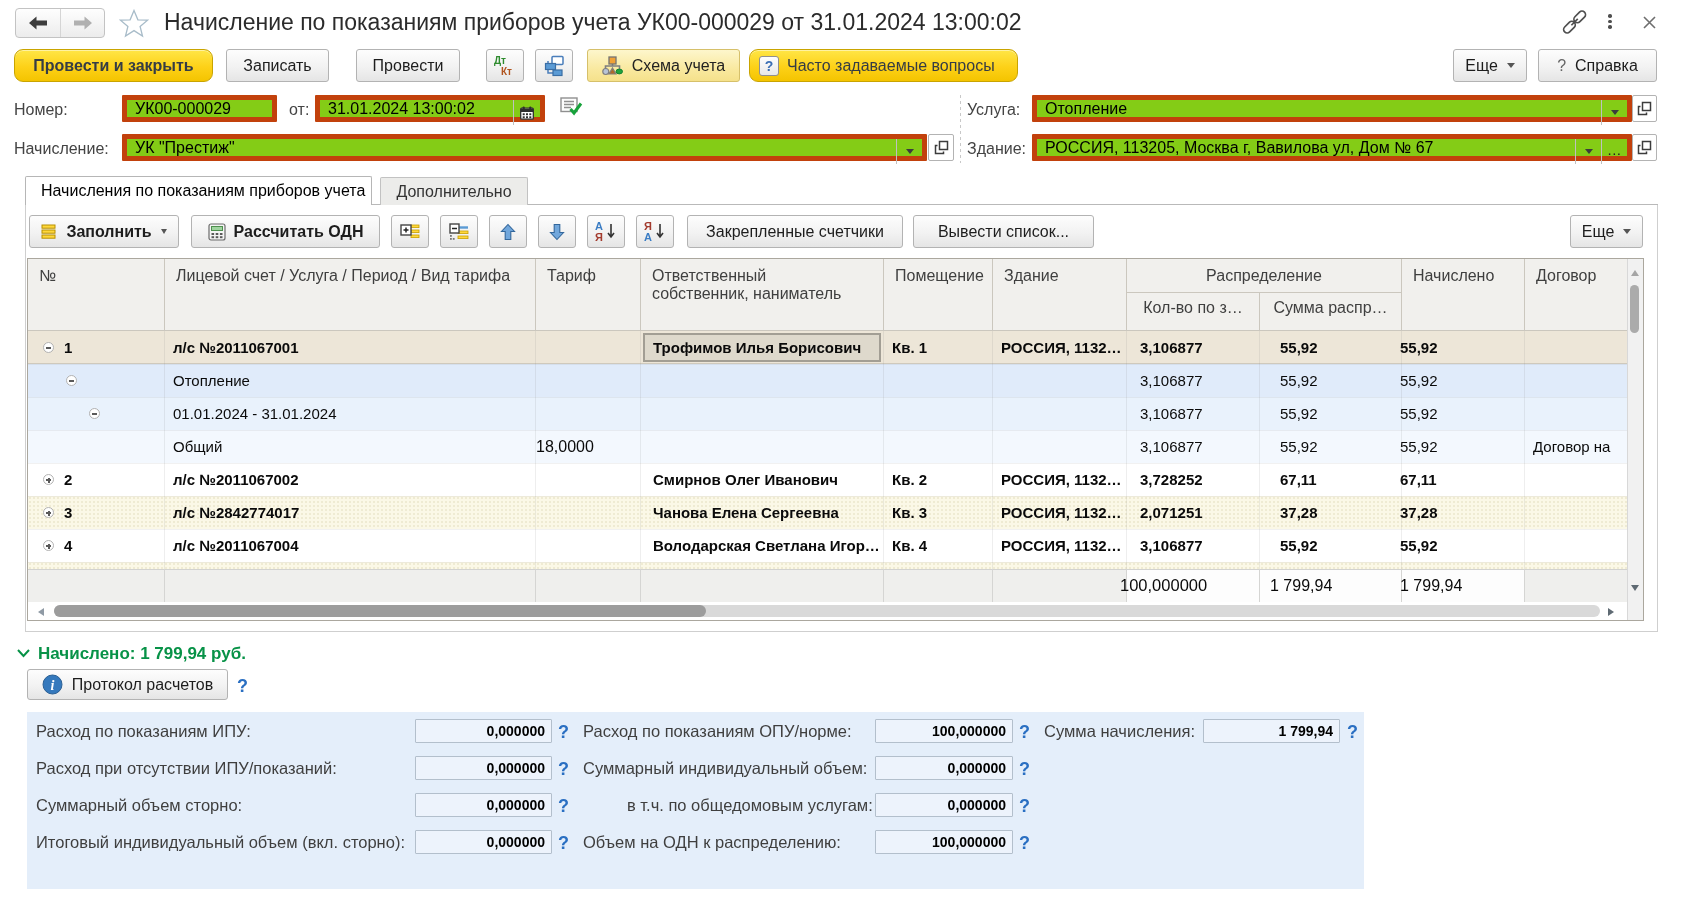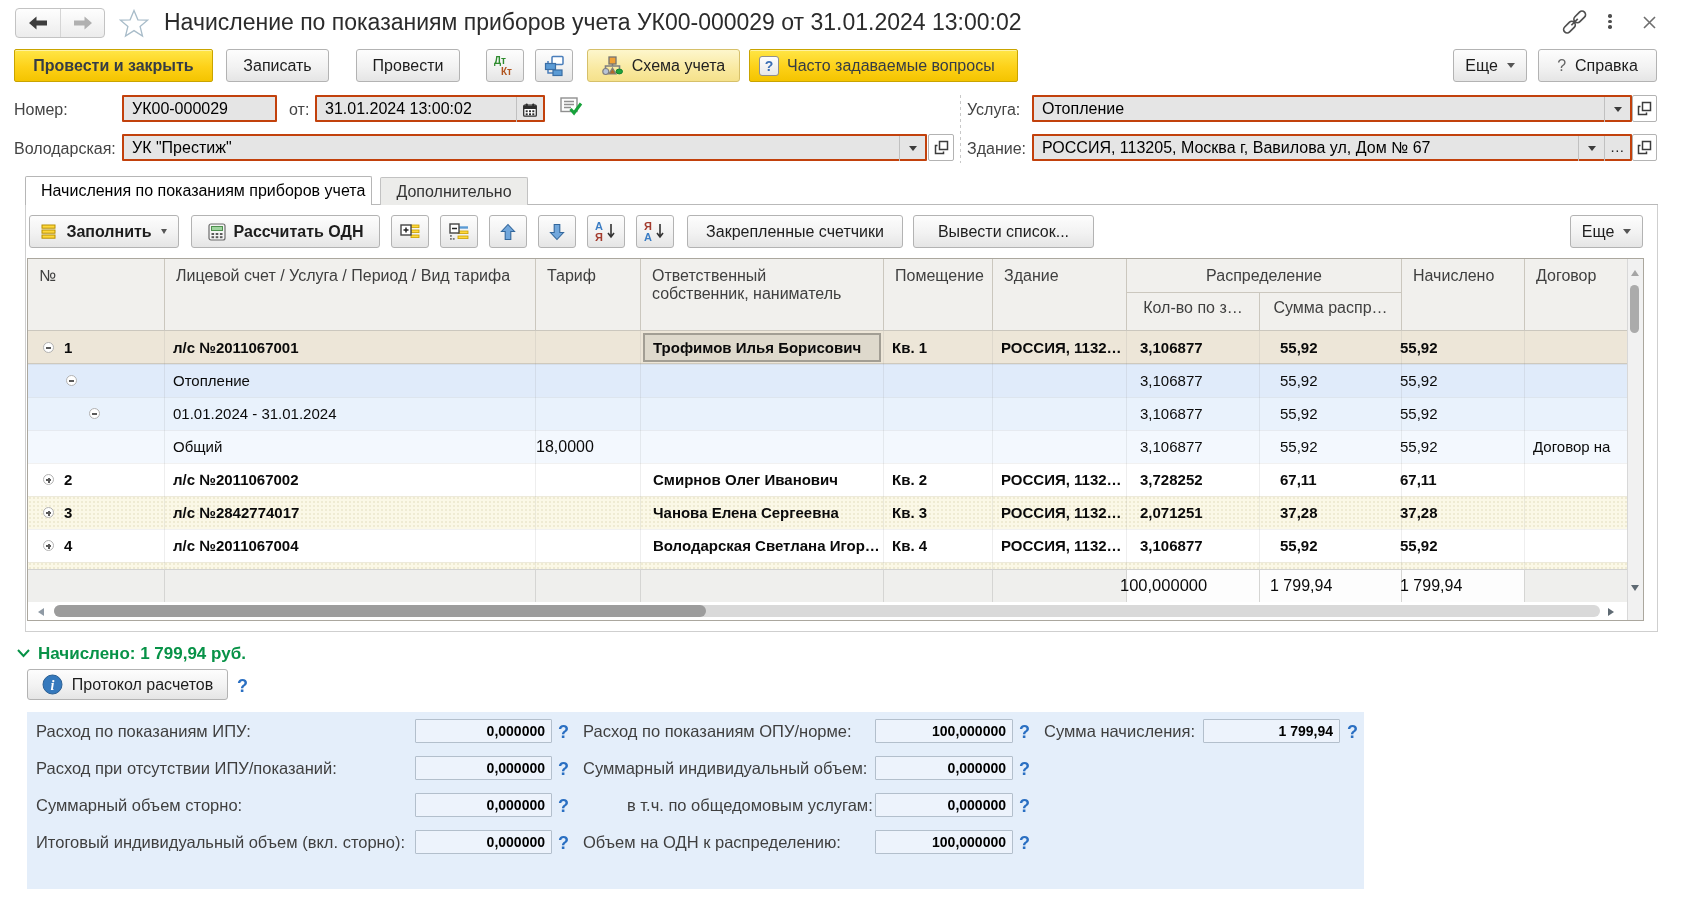--- a/index.html
+++ b/index.html
@@ -1,21 +1,21 @@
 <!DOCTYPE html>
 <html><head><meta charset="utf-8">
 <style>
 *{margin:0;padding:0;box-sizing:border-box}
 html,body{width:1683px;height:903px;background:#fff;font-family:"Liberation Sans",sans-serif;overflow:hidden}
 .a{position:absolute}
 #page{position:relative;width:1683px;height:903px;background:#fff}
 .btn{position:absolute;border:1px solid #b3b3b3;border-radius:3px;background:linear-gradient(#fdfdfd,#f2f2f2 55%,#e5e5e5);font-size:16px;color:#1d1d1d;display:flex;align-items:center;justify-content:center;white-space:nowrap}
-.ybtn{position:absolute;border:1px solid #c9a400;border-radius:2px;background:linear-gradient(#ffe646,#fdd118 55%,#f4c400);font-size:16px;color:#111;display:flex;align-items:center;justify-content:center;white-space:nowrap;box-shadow:inset 0 1px 0 #fff2a0}
+.ybtn{position:absolute;border:1px solid #c9a400;border-radius:9px;background:linear-gradient(#ffe646,#fdd118 55%,#f4c400);font-size:16px;color:#111;display:flex;align-items:center;justify-content:center;white-space:nowrap;box-shadow:inset 0 1px 0 #fff2a0}
 .pybtn{position:absolute;border:1px solid #d6c06a;border-radius:3px;background:linear-gradient(#fdf6cc,#f9e9a0 60%,#f5e18b);font-size:16px;color:#222;display:flex;align-items:center;justify-content:center;white-space:nowrap}
-.inp{position:absolute;border:2px solid #c2410c;background:#e5e5e5;font-size:16px;color:#000;display:flex;align-items:center;border-radius:1px}
+.inp{position:absolute;border:5px solid #c2410c;background:#84cc16;font-size:16px;color:#000;display:flex;align-items:center;border-radius:1px}
 .lbl{position:absolute;font-size:16px;color:#444;white-space:nowrap}
 .hc{position:absolute;color:#3f3f3f;font-size:16px;line-height:18px;padding:8px 0 0 11px;border-right:1px solid #cbc7be;border-bottom:1px solid #cbc7be;background:#f1f0ed}
 .cell{position:absolute;font-size:15px;color:#0a0a0a;white-space:nowrap;overflow:hidden}
 .num{text-align:left}
 .bold{font-weight:bold}
 .exp{position:absolute;width:11px;height:11px;border:1px solid #b2b2b2;border-radius:50%;background:#fff}
 .exp:before{content:"";position:absolute;left:2px;top:4.4px;width:5.4px;height:1.7px;background:#5a5a5a}
 .exp.plus:after{content:"";position:absolute;left:3.9px;top:2.5px;height:5.4px;width:1.7px;background:#5a5a5a}
 .q{position:absolute;color:#2a6fc2;font-size:18px;font-weight:bold}
 .drop{display:inline-block;width:0;height:0;border-left:4px solid transparent;border-right:4px solid transparent;border-top:5px solid #3c3c3c}
@@ -109,21 +109,21 @@
           </g>
         </svg>
  </div></div>
 <svg class="a" style="left:560px;top:97px" width="23" height="19" viewBox="0 0 23 19">
  <rect x="1" y="1" width="16" height="13.5" fill="#fdfdfd" stroke="#8f8f8f" stroke-width="1.4"></rect>
  <g stroke="#8f8f8f" stroke-width="1.5">
         <path d="M4 4.5 h10 M4 7.5 h10 M4 10.5 h7"></path>
       </g>
  <path d="M10.5 12 L14 16 L21 6.5" stroke="#17a23b" stroke-width="3" fill="none"></path>
     </svg>
-<div class="lbl" style="left:14px;top:140px">Володарская:</div>
+<div class="lbl" style="left:14px;top:140px">Начисление:</div>
 <div class="inp" style="left:122px;top:134px;width:805px;height:27px;padding-left:8px">УК "Престиж"
  <div class="a" style="right:0;top:0;width:26px;height:25px;border-left:1px solid #c0c0c0;display:flex;align-items:center;justify-content:center">
         <span class="drop"></span>
       </div></div>
 <div class="btn" style="left:928px;top:134px;width:26px;height:27px;border-radius:2px;background:#fff">
  <svg width="15" height="15" viewBox="0 0 15 15" fill="none" stroke="#3c3c3c" stroke-width="1.5">
         <rect x="5.5" y="1.5" width="8" height="8"></rect>
         <path d="M9.5 11.5 V13.5 H1.5 V5.5 H3.5"></path>
       </svg>
     </div>

